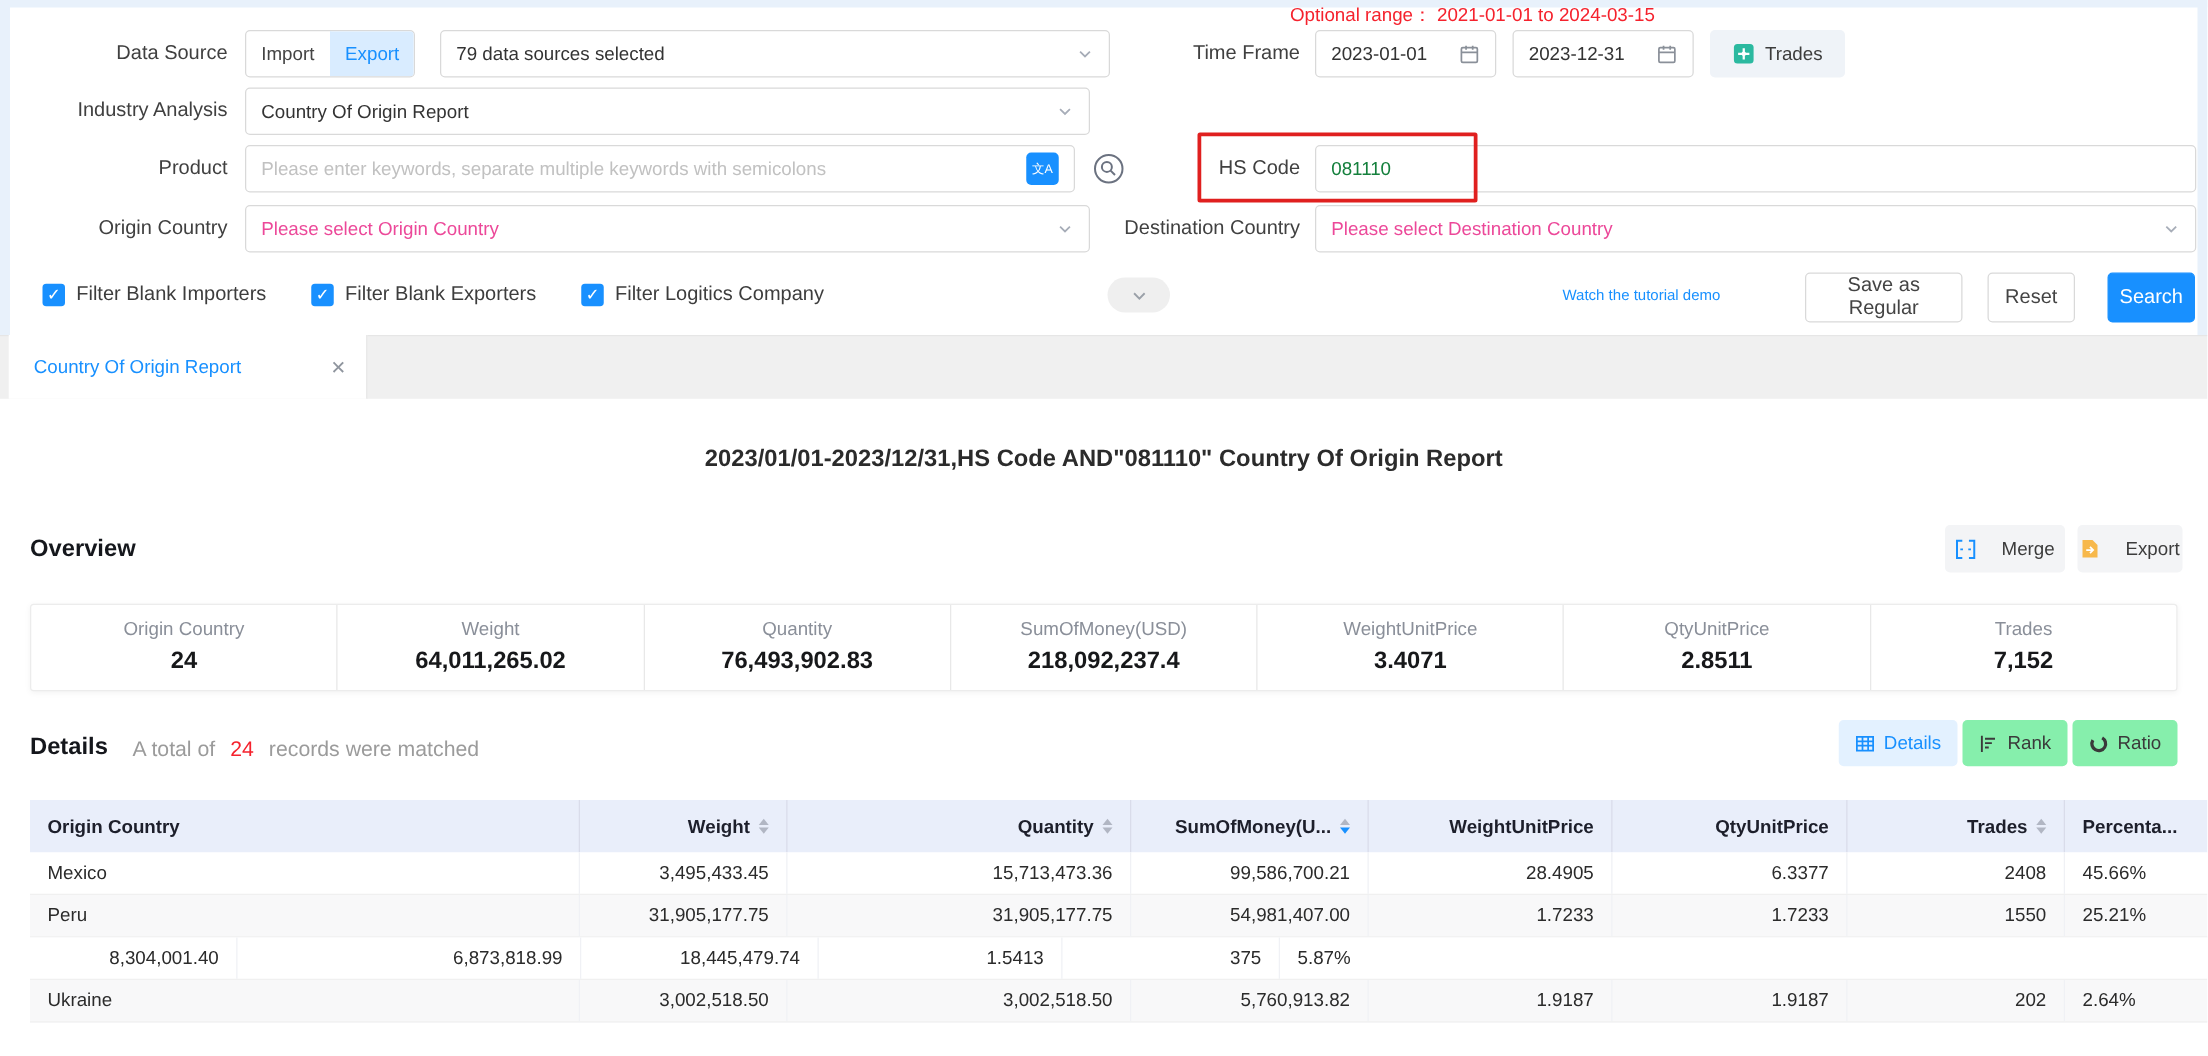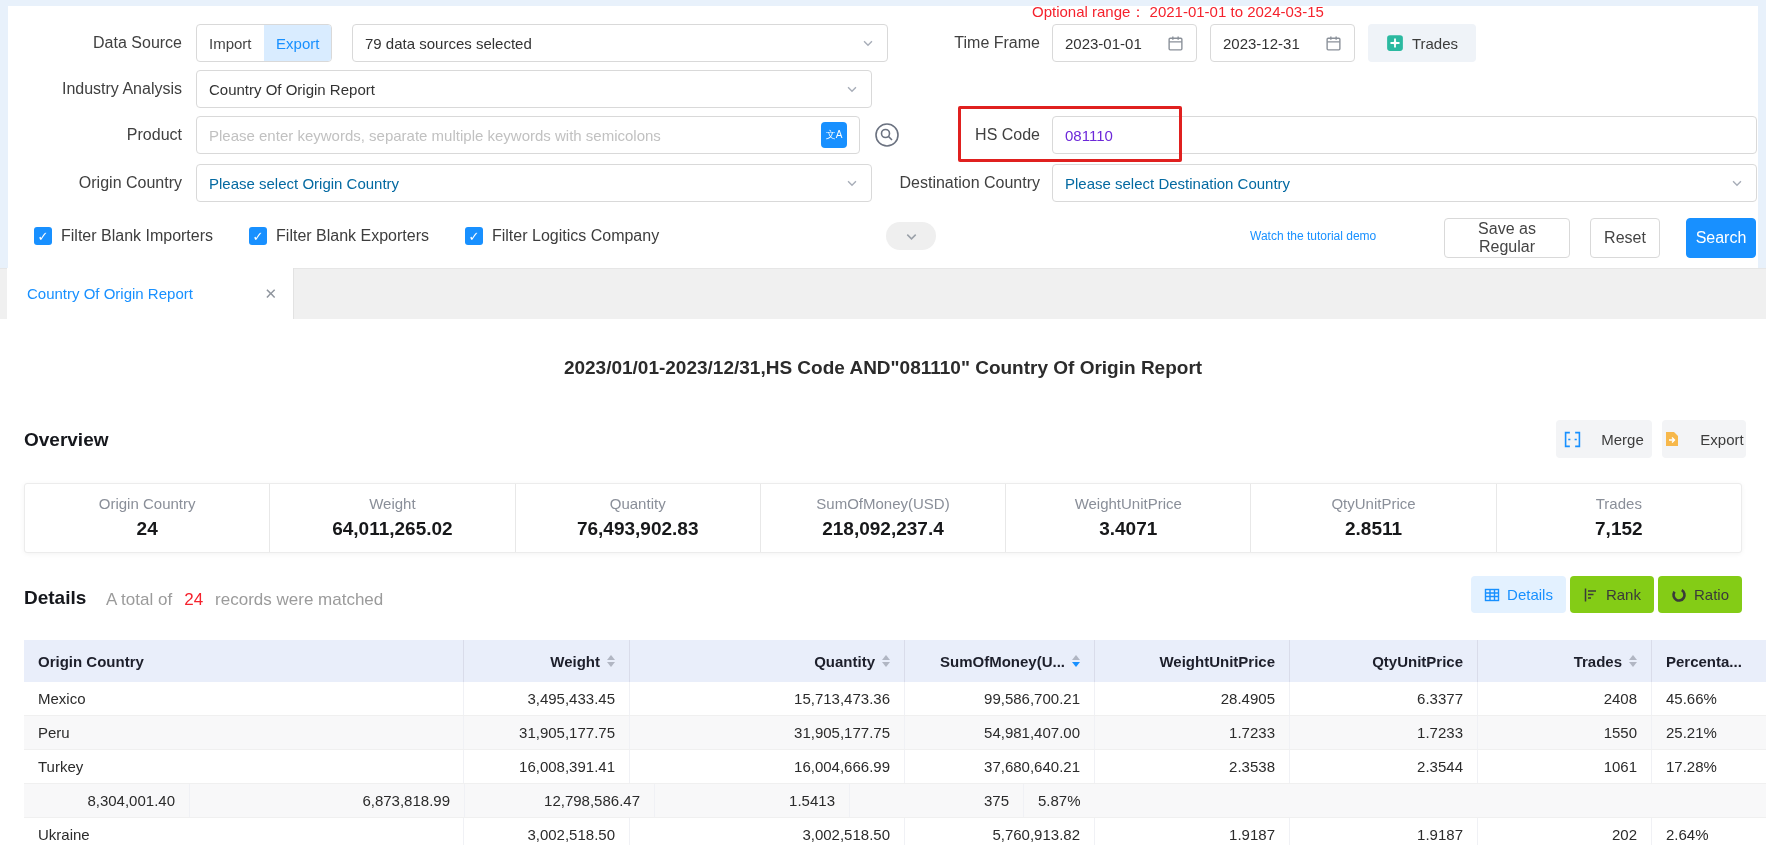--- a/index.html
+++ b/index.html
@@ -10,23 +10,23 @@
   }
   .strip{position:absolute;background:#e8f1fb}
   #strip-top{left:0;top:0;width:1766px;height:6px}
   #strip-left{left:0;top:0;width:8px;height:268px}
   #strip-right{right:0;top:0;width:8px;height:268px}
 
   
   .flabel{position:absolute;text-align:right;font-size:16px;color:#404040;line-height:38px;white-space:nowrap}
   .fbox{position:absolute;height:38px;box-sizing:border-box;border:1px solid #d9d9d9;border-radius:4px;
         background:#fff;display:flex;align-items:center;padding:0 12px;font-size:15px;color:#333;cursor:pointer}
-  .fbox .ph{color:#0369a1}
+  .fbox .ph{color:#ec4899}
   .fbox .chev{margin-left:auto;display:flex}
-  .fbox input{flex:1;border:none;outline:none;background:transparent;font:inherit;color:#6d28d9;padding:0;min-width:0}
+  .fbox input{flex:1;border:none;outline:none;background:transparent;font:inherit;color:#15803d;padding:0;min-width:0}
   .fbox input::placeholder{color:#c1c1c1}
   #optional-range{position:absolute;left:1032px;top:3px;font-size:15px;color:#f5222d;white-space:nowrap}
 
   .seg{position:absolute;left:196px;top:24px;width:136px;height:38px;display:flex;box-sizing:border-box;
        border:1px solid #d9d9d9;border-radius:4px;overflow:hidden;background:#fff}
   .seg .opt{flex:1;display:flex;align-items:center;justify-content:center;font-size:15px;color:#444;cursor:pointer}
   .seg .opt + .opt{border-left:1px solid #d9d9d9}
   .seg .opt.sel{background:#d9ecff;color:#1890ff;border-left-color:#d9ecff}
 
   .softbtn{position:absolute;height:38px;border:none;border-radius:4px;background:#eff3f8;display:flex;
@@ -68,21 +68,21 @@
        border:1px solid #ececec;border-radius:3px;display:flex;background:#fff;box-shadow:0 1px 5px rgba(0,0,0,.05)}
   .stat{flex:1;text-align:center;padding-top:11px;box-sizing:border-box}
   .stat + .stat{border-left:1px solid #e8e8e8}
   .stat .sl{font-size:15px;color:#8a8f99}
   .stat .sv{font-size:19px;font-weight:bold;color:#17181a;margin-top:6px}
 
   #details-heading{position:absolute;left:24px;top:587px;font-size:19px;font-weight:bold;color:#15171c}
   #details-summary{position:absolute;left:106px;top:590px;font-size:17px;color:#9b9b9b}
   #details-summary .cnt{color:#f5222d;margin:0 12px}
   #view-buttons{position:absolute;right:24px;top:576px;display:flex;gap:4px}
-  .vbtn{height:37px;padding:0 13px;border:none;border-radius:4px;background:#84cc16;font-size:15px;color:#3a3a3a;
+  .vbtn{height:37px;padding:0 13px;border:none;border-radius:4px;background:#86efac;font-size:15px;color:#3a3a3a;
        display:flex;align-items:center;gap:7px;cursor:pointer;font-family:inherit}
   .vbtn.active{background:#e3f1ff;color:#1890ff}
 
   
   #table-head{position:absolute;left:24px;top:640px;width:1742px;height:42px;background:#e9eefa;display:flex;
        font-weight:bold;font-size:15px;color:#1d1f2b;box-sizing:border-box}
   .th{display:flex;align-items:center;box-sizing:border-box;padding:0 14px;border-right:1px solid #d9dcea;cursor:pointer}
   .th:last-child{border-right:none}
   .al-right{justify-content:flex-end;text-align:right}
   .al-left{justify-content:flex-start;text-align:left}
@@ -370,33 +370,23 @@
       <div class="td al-left" style="width:440px">Peru</div>
       <div class="td al-right" style="width:166px">31,905,177.75</div>
       <div class="td al-right" style="width:275px">31,905,177.75</div>
       <div class="td al-right" style="width:190px">54,981,407.00</div>
       <div class="td al-right" style="width:195px">1.7233</div>
       <div class="td al-right" style="width:188px">1.7233</div>
       <div class="td al-right" style="width:174px">1550</div>
       <div class="td al-left" style="width:114px">25.21%</div>
     </div>
     <div class="tr">
-      <div class="td al-left" style="width:440px">Turkey</div>
-      <div class="td al-right" style="width:166px">16,008,391.41</div>
-      <div class="td al-right" style="width:275px">16,004,666.99</div>
-      <div class="td al-right" style="width:190px">37,680,640.21</div>
-      <div class="td al-right" style="width:195px">2.3538</div>
-      <div class="td al-right" style="width:188px">2.3544</div>
-      <div class="td al-right" style="width:174px">1061</div>
-      <div class="td al-left" style="width:114px">17.28%</div>
-    </div>
-    <div class="tr">
       <div class="td al-right" style="width:166px">8,304,001.40</div>
       <div class="td al-right" style="width:275px">6,873,818.99</div>
-      <div class="td al-right" style="width:190px">12,798,586.47</div>
+      <div class="td al-right" style="width:190px">18,445,479.74</div>
       <div class="td al-right" style="width:195px">1.5413</div>
       <div class="td al-right" style="width:174px">375</div>
       <div class="td al-left" style="width:114px">5.87%</div>
     </div>
     <div class="tr">
       <div class="td al-left" style="width:440px">Ukraine</div>
       <div class="td al-right" style="width:166px">3,002,518.50</div>
       <div class="td al-right" style="width:275px">3,002,518.50</div>
       <div class="td al-right" style="width:190px">5,760,913.82</div>
       <div class="td al-right" style="width:195px">1.9187</div>

